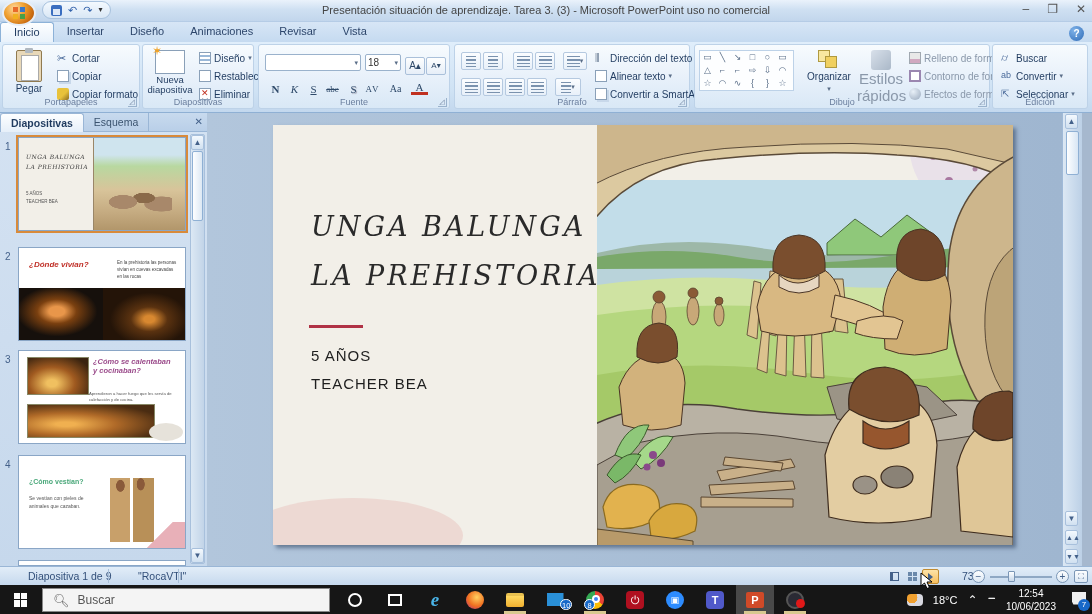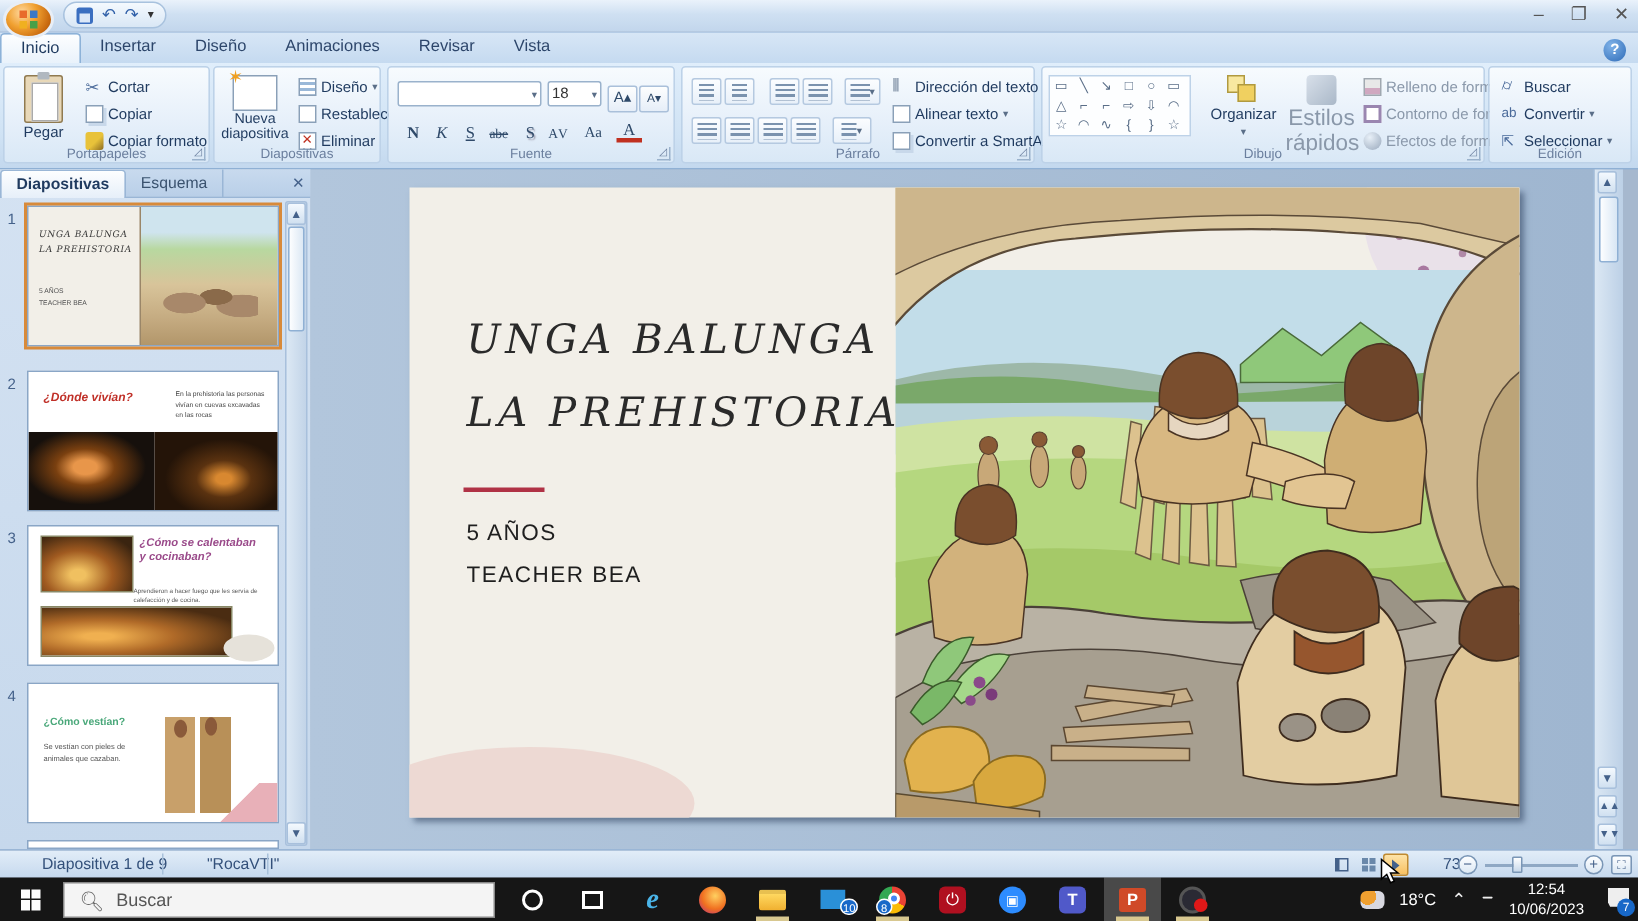--- a/index.html
+++ b/index.html
@@ -205,20 +205,21 @@
         <i style="background:#f0b020"></i>
         <i style="background:#48a048"></i>
     </span>
   </div>
   <div class="abs" id="qat">
     <span id="save-ic"></span>
     <span class="qat-ic">↶</span>
     <span class="qat-ic">↷</span>
     <span class="qat-ic" style="color:#333;font-size:8px">▾</span>
   </div>
+  <div class="abs" id="title-text">Presentación situación de aprendizaje. Tarea 3. (3)  -  Microsoft PowerPoint uso no comercial</div>
   <div class="abs" id="win-controls">
     <span>–</span>
     <span>❐</span>
     <span>✕</span>
   </div>
 
   <div class="abs" id="tabrow">
     <div class="tab first active">Inicio</div>
     <div class="tab">Insertar</div>
     <div class="tab">Diseño</div>

